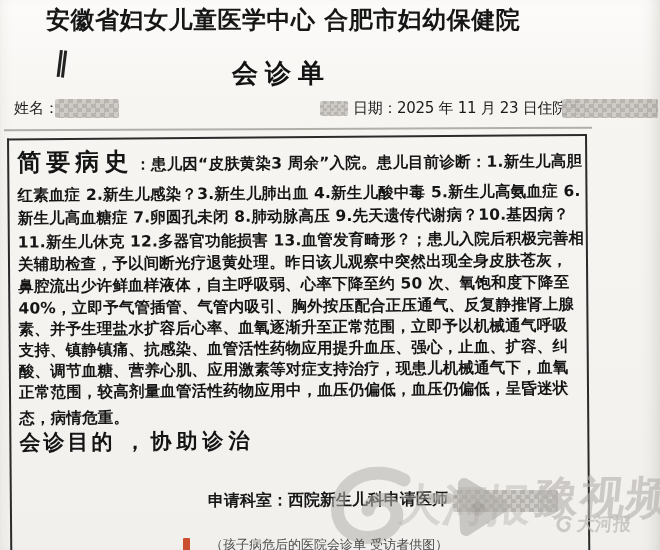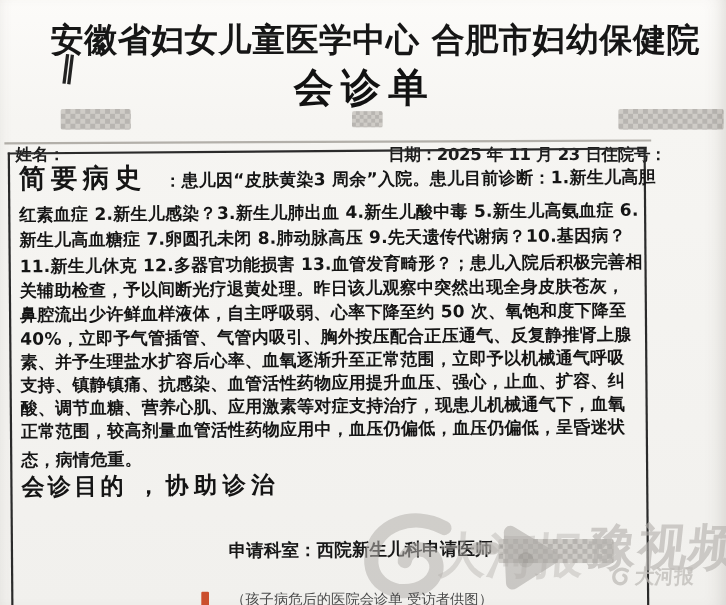--- a/index.html
+++ b/index.html
@@ -4,37 +4,37 @@
 <style>
   html,body{margin:0;padding:0;}
   body{width:660px;height:550px;overflow:hidden;font-family:"DejaVu Sans","Liberation Sans",sans-serif;}
   .page{position:relative;width:660px;height:550px;overflow:hidden;
         background:linear-gradient(180deg,#fcfbf9 0%,#f6f5f2 20%,#f3f2ef 70%,#f1f0ed 100%);
         color:#1c1c1c;}
   .page::after{content:"";position:absolute;inset:0;pointer-events:none;
         box-shadow:inset -14px 0 18px -14px rgba(90,85,75,.25), inset 10px 0 14px -12px rgba(90,85,75,.12);}
   .abs{position:absolute;white-space:nowrap;}
   
-  .hospital{left:46px;top:16px;font-size:30px;font-weight:bold;letter-spacing:.5px;color:#161616;}
+  .hospital{left:46px;top:4px;font-size:24px;font-weight:bold;letter-spacing:.5px;color:#161616;}
   .hand-mark{left:55px;top:46px;font-size:27px;font-weight:bold;transform:rotate(7deg);color:#222;}
-  .doc-title{left:232px;top:56px;font-size:36px;font-weight:bold;letter-spacing:7px;color:#121212;margin-left:35px;}
+  .doc-title{left:232px;top:56px;font-size:26px;font-weight:bold;letter-spacing:7px;color:#121212;}
   
-  .info{top:99px;font-size:15px;font-weight:bold;color:#1b1b1b;margin-top:32px;}
+  .info{top:99px;font-size:15px;font-weight:normal;color:#1b1b1b;}
   .info.date{letter-spacing:-.3px;}
   
   .mosaic{position:absolute;border-radius:2px;opacity:.92;
         background-image:repeating-conic-gradient(#b3b0ac 0% 25%, #ccc9c4 0% 50%);
         background-size:9px 9px;}
   
   .outer-topline{position:absolute;left:4px;top:128px;width:588px;height:1.5px;background:#b2afa9;transform:rotate(-.25deg);}
   .doc-box{position:absolute;left:7px;top:134px;width:576px;height:420px;
         border:2.5px solid #2b2b2b;border-bottom:none;
         transform:rotate(-.45deg);transform-origin:right top;}
   .bl{position:absolute;left:8px;white-space:nowrap;font-size:15.5px;font-weight:bold;letter-spacing:.2px;color:#151515;}
-  .hist-label{font-size:24px;font-weight:bold;letter-spacing:5px;margin-right:16px;text-align:right;}
+  .hist-label{font-size:24px;font-weight:bold;letter-spacing:5px;margin-right:2px;text-align:right;}
   .hist-rest{font-size:15.5px;}
   .purpose{position:absolute;left:8px;font-size:21px;font-weight:bold;letter-spacing:3px;color:#141414;}
   .purpose .p-val{margin-left:9px;letter-spacing:5px;}
   .request{position:absolute;left:196px;font-size:16px;font-weight:bold;color:#171717;}
   
   .wm-dahebao-big{left:398px;top:476px;font-size:44px;font-weight:bold;color:#b8b5b1;opacity:.45;
         transform:skew(-4deg);z-index:3;}
   .wm-swirl{position:absolute;left:326px;top:466px;z-index:5;opacity:.55;}
   .wm-dash{position:absolute;left:428px;top:493px;width:26px;height:11px;border-radius:5px;background:#b5b2ae;opacity:.6;z-index:5;}
   .wm-play{position:absolute;left:452px;top:476px;z-index:5;opacity:.6;}

